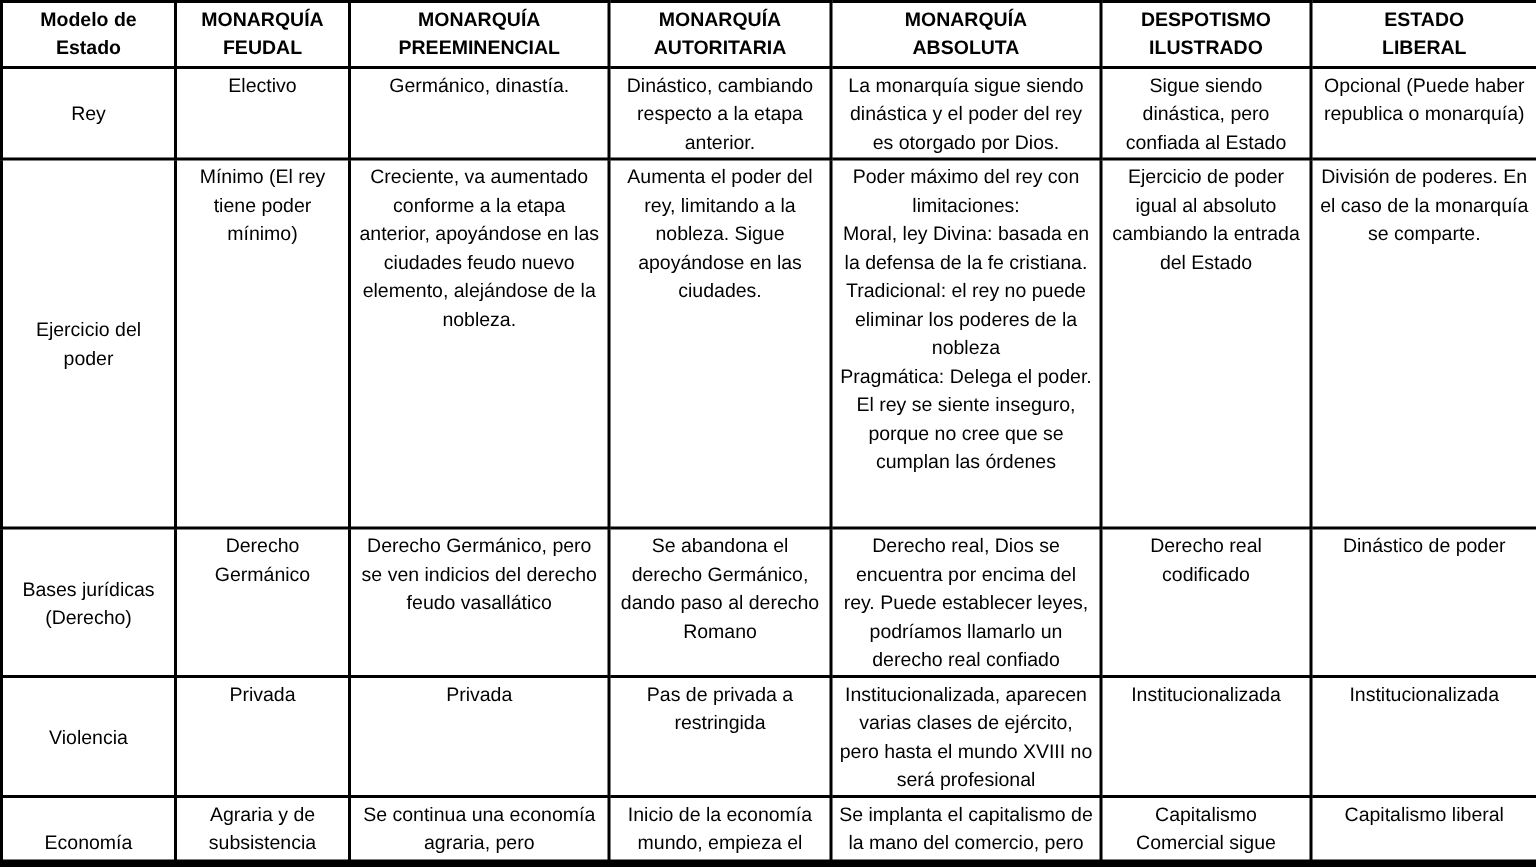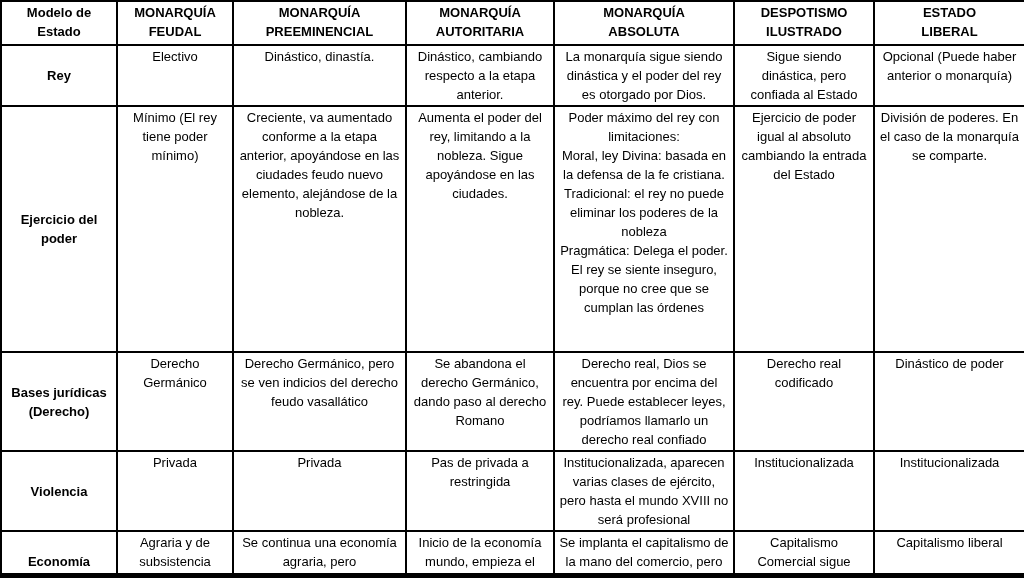--- a/index.html
+++ b/index.html
@@ -26,21 +26,21 @@
     text-align: center;
     vertical-align: top;
     white-space: pre-line;
     word-wrap: break-word;
   }
   thead th {
     font-weight: bold;
     vertical-align: top;
   }
   tbody th.rowlabel {
-    font-weight: bold;
+    font-weight: normal;
     vertical-align: middle;
   }
   .b { font-weight: normal; }
   tr.h-head      { height: 44px; }
   tr.h-rey       { height: 56px; }
   tr.h-poder     { height: 246px; }
   tr.h-bases     { height: 94px; }
   tr.h-violencia { height: 77px; }
   tr.h-economia  { height: 61px; }
   .bottom-bar {
@@ -81,25 +81,25 @@
         <th>DESPOTISMO
 ILUSTRADO</th>
         <th>ESTADO
 LIBERAL</th>
       </tr>
     </thead>
     <tbody>
       <tr class="h-rey">
         <th class="rowlabel">Rey</th>
         <td>Electivo</td>
-        <td>Dinástico, dinastía.</td>
+        <td>Germánico, dinastía.</td>
         <td>Dinástico, cambiando respecto a la etapa anterior.</td>
         <td>La monarquía sigue siendo dinástica y el poder del rey es otorgado por Dios.</td>
         <td>Sigue siendo dinástica, pero confiada al Estado</td>
-        <td>Opcional (Puede haber anterior o monarquía)</td>
+        <td>Opcional (Puede haber republica o monarquía)</td>
       </tr>
       <tr class="h-poder">
         <th class="rowlabel">Ejercicio del poder</th>
         <td>Mínimo (El rey tiene poder mínimo)</td>
         <td>Creciente, va aumentado conforme a la etapa anterior, apoyándose en las ciudades feudo nuevo elemento, alejándose de la nobleza.</td>
         <td>Aumenta el poder del rey, limitando a la nobleza. Sigue apoyándose en las ciudades.</td>
         <td><span>Poder máximo del rey con limitaciones:
 </span><span class="b">Moral, ley Divina:</span><span> basada en la defensa de la fe cristiana.
 </span><span class="b">Tradicional:</span><span> el rey no puede eliminar los poderes de la nobleza
 </span><span class="b">Pragmática:</span><span> Delega el poder. El rey se siente inseguro, porque no cree que se cumplan las órdenes</span></td>

